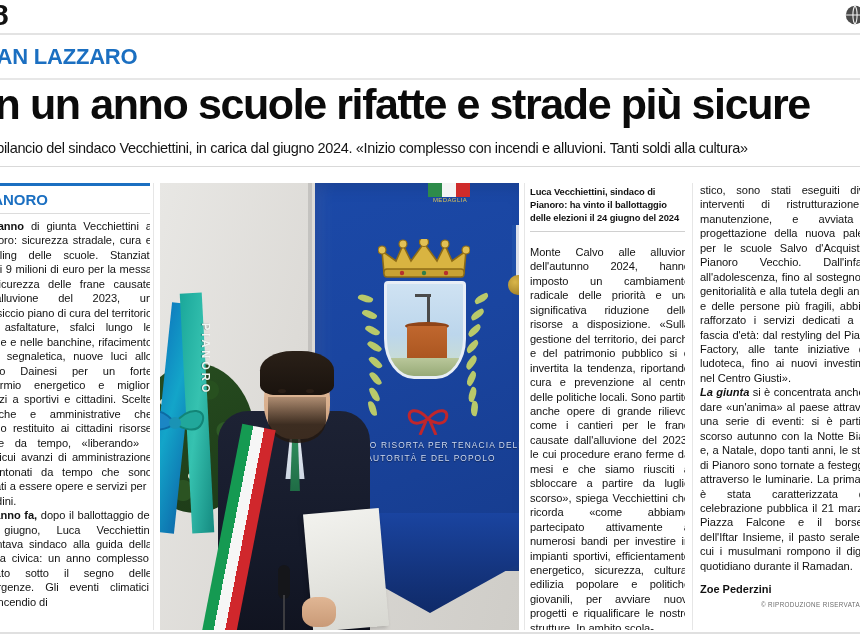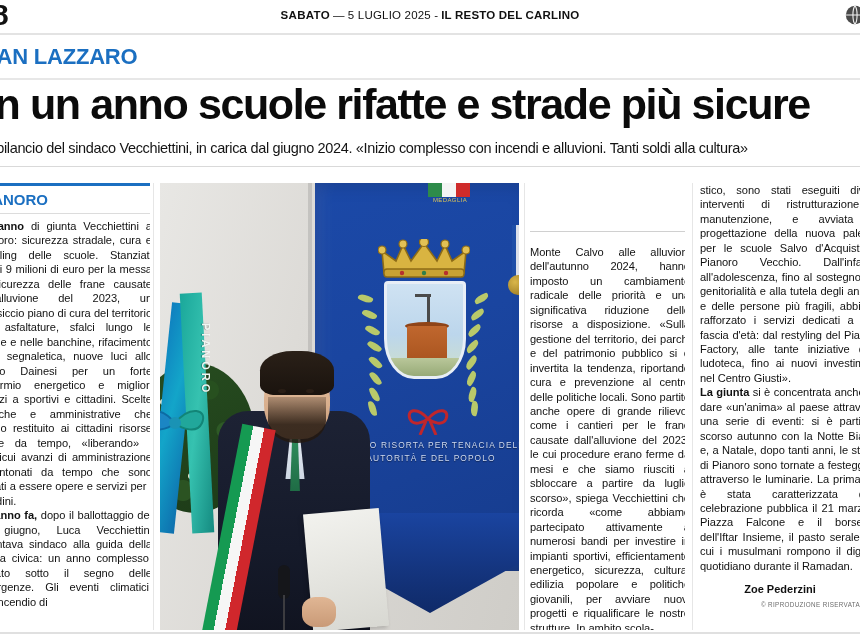--- a/index.html
+++ b/index.html
@@ -416,25 +416,25 @@
   }
   .col4-body {
     position: absolute; left: 0; top: 0px;
     width: 182px;
     font-size: 11.1px;
     line-height: 14.45px;
     text-align: justify;
     color: #111;
     letter-spacing: -0.05px;
   }
-  .col4-body b { font-weight: 700; }
+  .col4-body b { font-weight: 700; font-style: italic; }
   .byline {
     position: absolute; left: 0; top: 400px;
     width: 160px;
-    text-align: center;
+    text-align: left;
     font-size: 11px; font-weight: 700;
     color: #111;
     white-space: nowrap;
   }
   .copyright {
     position: absolute; left: 0; top: 418px;
     width: 160px;
     text-align: right;
     font-size: 6.3px;
     letter-spacing: .35px;
@@ -453,27 +453,20 @@
     background: #e0e0e0;
   }
 </style>
 </head>
 <body>
 
 <div class="page">
 
   <div class="masthead">
     <div class="page-number">8</div>
-    <div class="masthead-center">
-      <span class="mh-day">SABATO</span>
-      <span class="mh-sep">—</span>
-      <span class="mh-date">5 LUGLIO 2025</span>
-      <span class="mh-sep">-</span>
-      <span class="mh-title">IL RESTO DEL CARLINO</span>
-    </div>
     <svg class="masthead-logo" viewBox="0 0 24 24">
       <circle cx="12" cy="12" r="10" fill="#4a4a4a"></circle>
       <path d="M2 12h20M12 2c3 3 3 17 0 20M12 2c-3 3-3 17 0 20" stroke="#f4f4f4" stroke-width="1.2" fill="none"></path>
     </svg>
   </div>
   <div class="masthead-rule"></div>
 
   <div class="kicker">SAN LAZZARO</div>
   <div class="kicker-rule"></div>
 
@@ -583,20 +576,21 @@
     <div class="ph-eye" style="left:118px;top:206px"></div>
     <div class="ph-eye" style="left:146px;top:206px"></div>
     <div class="ph-sash"></div>
     <div class="ph-mic"></div>
     <div class="ph-mic-stem"></div>
     <div class="ph-paper"></div>
     <div class="ph-hand"></div>
   </div>
 
   <div class="col3">
+    <div class="caption">Luca Vecchiettini, sindaco di Pianoro: ha vinto il ballottaggio delle elezioni il 24 giugno del 2024</div>
     <div class="caption-rule"></div>
     <div class="col3-body">Monte Calvo alle alluvioni dell'autunno 2024, hanno imposto un cambiamento radicale delle priorità e una significativa riduzione delle risorse a disposizione. «Sulla gestione del territorio, dei parchi e del patrimonio pubblico si è invertita la tendenza, riportando cura e prevenzione al centro delle politiche locali. Sono partite anche opere di grande rilievo, come i cantieri per le frane causate dall'alluvione del 2023, le cui procedure erano ferme da mesi e che siamo riusciti a sbloccare a partire da luglio scorso», spiega Vecchiettini che ricorda «come abbiamo partecipato attivamente a numerosi bandi per investire in impianti sportivi, efficientamento energetico, sicurezza, cultura, edilizia popolare e politiche giovanili, per avviare nuovi progetti e riqualificare le nostre strutture. In ambito scola-</div>
   </div>
 
   <div class="col4">
     <div class="col4-body">stico, sono stati eseguiti diversi interventi di ristrutturazione e manutenzione, e avviata la progettazione della nuova palestra per le scuole Salvo d'Acquisto di Pianoro Vecchio. Dall'infanzia all'adolescenza, fino al sostegno alla genitorialità e alla tutela degli anziani e delle persone più fragili, abbiamo rafforzato i servizi dedicati a ogni fascia d'età: dal restyling del Pianoro Factory, alle tante iniziative della ludoteca, fino ai nuovi investimenti nel Centro Giusti».<br><b>La giunta</b> si è concentrata anche sul dare «un'anima» al paese attraverso una serie di eventi: si è partiti lo scorso autunno con la Notte Bianca e, a Natale, dopo tanti anni, le strade di Pianoro sono tornate a festeggiare attraverso le luminarie. La primavera è stata caratterizzata dalla celebrazione pubblica il 21 marzo in Piazza Falcone e il borsellino dell'Iftar Insieme, il pasto serale con cui i musulmani rompono il digiuno quotidiano durante il Ramadan.</div>
     <div class="byline">Zoe Pederzini</div>
     <div class="copyright">© RIPRODUZIONE RISERVATA</div>
   </div>
 

